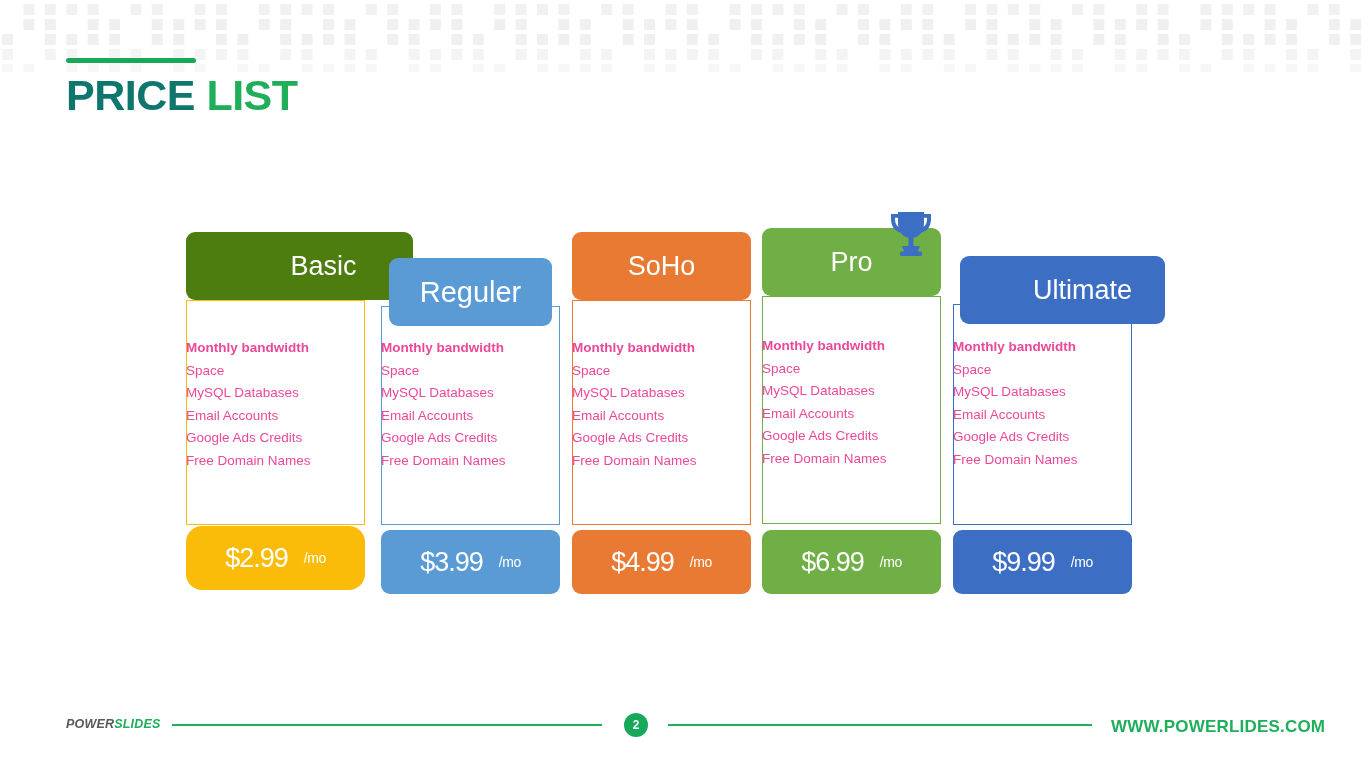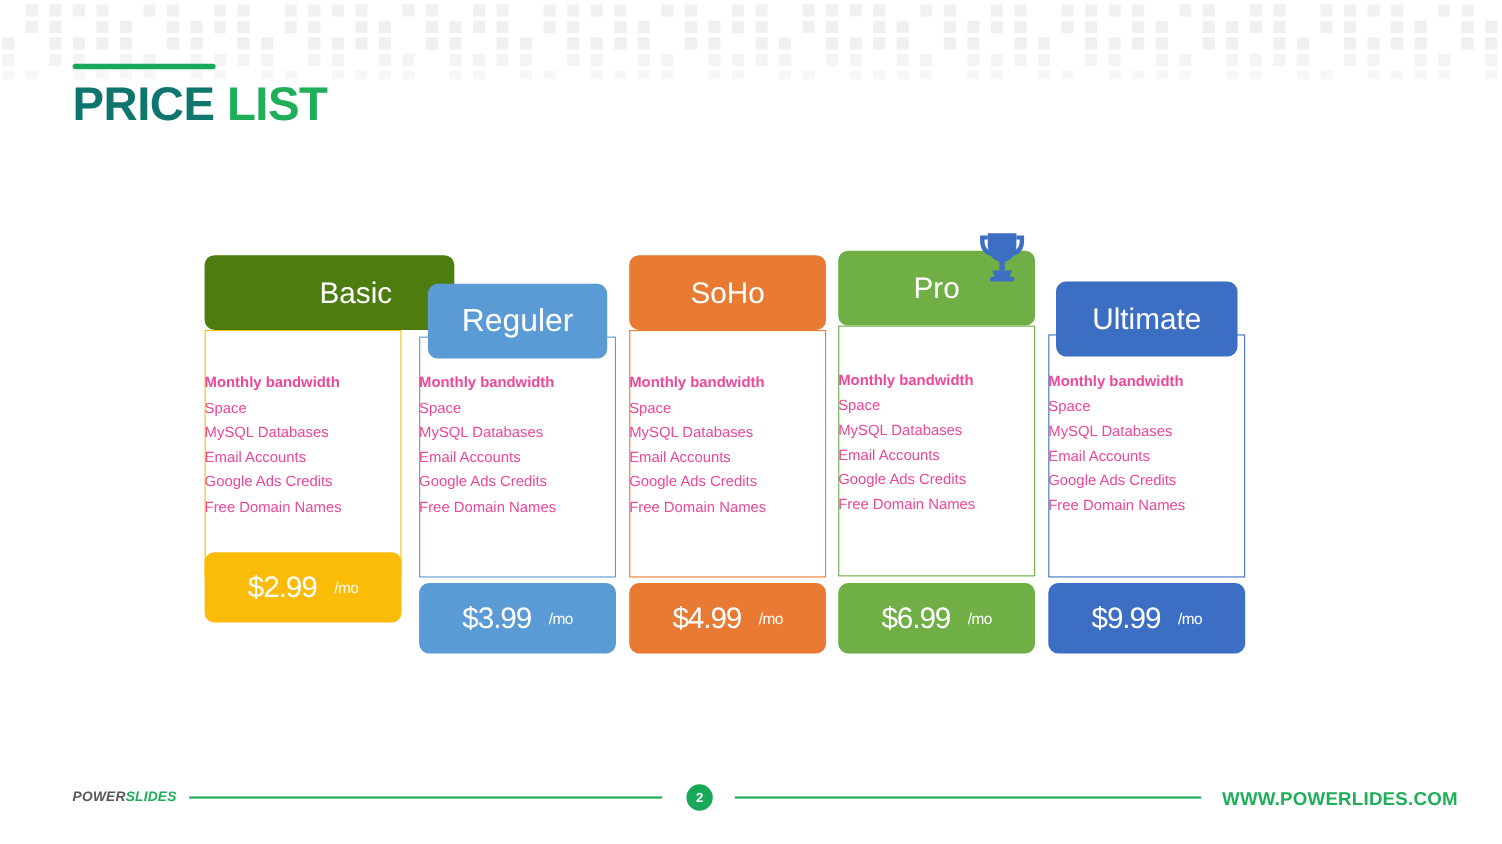--- a/index.html
+++ b/index.html
@@ -423,21 +423,21 @@
         <span>Basic</span>
       </div>
       <div class="features" style="top: 337px;">
         <div class="feat-0">Monthly bandwidth</div>
         <div class="feat-1">Space</div>
         <div class="feat-2">MySQL Databases</div>
         <div class="feat-3">Email  Accounts</div>
         <div class="feat-4">Google Ads Credits</div>
         <div class="feat-5">Free Domain Names</div>
       </div>
-      <div class="card-price" style="top: 502px; height: 64px; background: rgb(251, 188, 9);">
+      <div class="card-price" style="top: 526px; height: 64px; background: rgb(251, 188, 9); border-radius: 16px;">
         <span class="price-main">$2.99</span>
         <span class="price-unit">/mo</span>
       </div>
     </div>
     <div class="card" style="left: 381px; top: 0px;">
       <div class="card-body" style="top: 306px; height: 219px; border-color: rgb(91, 155, 213);"></div>
       <div class="card-head" style="top: 258px; height: 68px; width: 163px; left: 8px; background: rgb(91, 155, 213); font-size: 29px;">
         <span>Reguler</span>
       </div>
       <div class="features" style="top: 337px;">
@@ -492,21 +492,21 @@
           <path d="M10 4 h26 v11 c0 9 -5.5 15 -13 15 s-13 -6 -13 -15 z" fill="#3C6FC4"></path>
           <path d="M10 6 h-7 v5 c0 8 4.5 12.5 9.5 13.5 l0.8 -4.2 c-3.6 -0.9 -6.3 -4.2 -6.3 -9.3 v-1.2 h3 z" fill="#3C6FC4"></path>
           <path d="M36 6 h7 v5 c0 8 -4.5 12.5 -9.5 13.5 l-0.8 -4.2 c3.6 -0.9 6.3 -4.2 6.3 -9.3 v-1.2 h-3 z" fill="#3C6FC4"></path>
           <rect x="20.5" y="28" width="5" height="10" fill="#3C6FC4"></rect>
           <path d="M14 38 h18 l-2.5 6 h-13 z" fill="#3C6FC4"></path>
           <rect x="12" y="43.5" width="22" height="4.5" rx="1.6" fill="#3C6FC4"></rect>
         </svg></div>
     </div>
     <div class="card" style="left: 953px; top: 0px;">
       <div class="card-body" style="top: 304px; height: 221px; border-color: rgb(60, 111, 196);"></div>
-      <div class="card-head" style="top: 256px; height: 68px; width: 165px; left: 7px; background: rgb(60, 111, 196); font-size: 27px;">
+      <div class="card-head" style="top: 256px; height: 68px; width: 165px; left: 7px; background: rgb(60, 111, 196); font-size: 27px; padding-left: 40px;">
         <span>Ultimate</span>
       </div>
       <div class="features" style="top: 336px;">
         <div class="feat-0">Monthly bandwidth</div>
         <div class="feat-1">Space</div>
         <div class="feat-2">MySQL Databases</div>
         <div class="feat-3">Email  Accounts</div>
         <div class="feat-4">Google Ads Credits</div>
         <div class="feat-5">Free Domain Names</div>
       </div>

